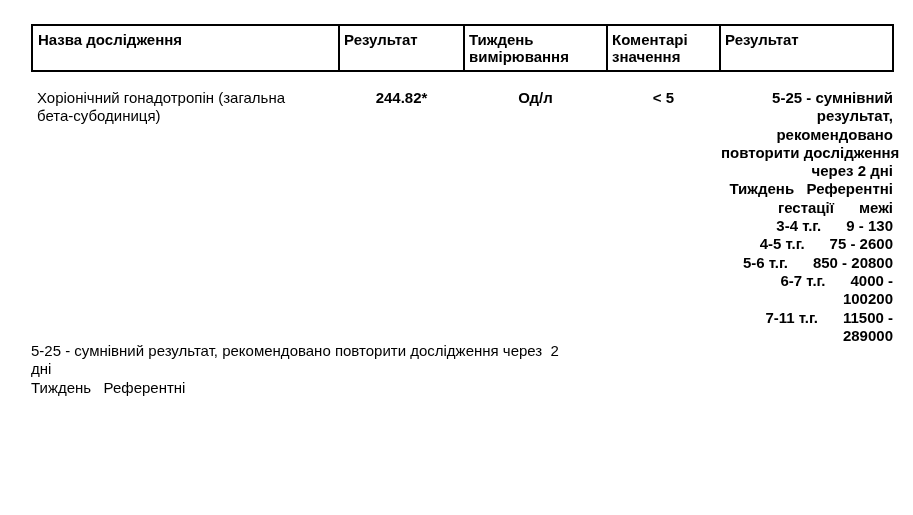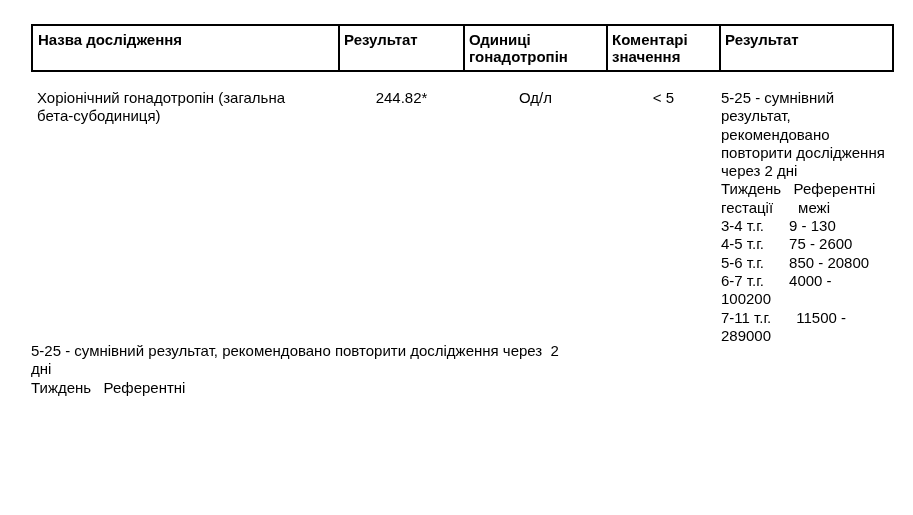--- a/index.html
+++ b/index.html
@@ -34,31 +34,31 @@
   .lab-table th.th-left {
     text-align: left;
     padding-left: 5px;
   }
   .lab-table td {
     border: none;
     vertical-align: top;
     padding: 17px 0 0 0;
     font-size: 15px;
     line-height: 18.3px;
-    font-weight: normal;
+    font-weight: bold;
   }
   .lab-table td.td-name {
     font-weight: normal;
     padding-left: 5px;
     white-space: pre-wrap;
   }
   .lab-table td.td-center { text-align: center; }
   .lab-table td.td-comment {
     white-space: pre;
-    text-align: left;
+    text-align: right;
     padding-left: 1px;
   }
   .footnote {
     position: absolute;
     left: 31px;
     top: 342px;
     font-size: 15px;
     line-height: 18.3px;
     white-space: pre;
   }
@@ -73,21 +73,21 @@
       <col style="width:307px">
       <col style="width:125px">
       <col style="width:143px">
       <col style="width:113px">
       <col style="width:173px">
     </colgroup>
     <thead>
       <tr>
         <th class="th-left">Назва дослідження</th>
         <th>Результат</th>
-        <th>Одиниці гонадотропін</th>
+        <th>Тиждень вимірювання</th>
         <th>Коментарі значення</th>
         <th>Результат</th>
       </tr>
     </thead>
     <tbody>
       <tr>
         <td class="td-name">Хоріонічний гонадотропін (загальна
 бета-субодиниця)</td>
         <td class="td-center">244.82*</td>
         <td class="td-center">Од/л</td>

